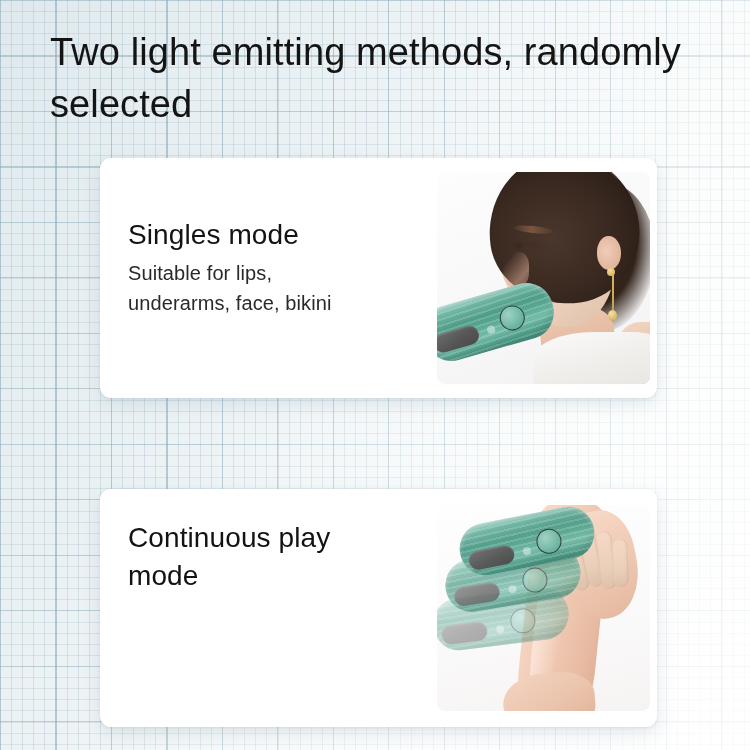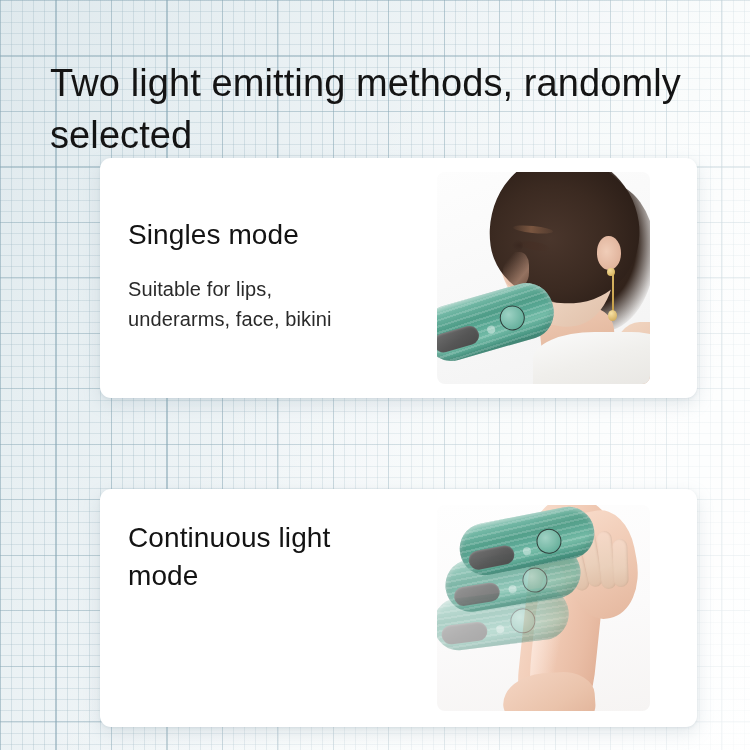--- a/index.html
+++ b/index.html
@@ -27,43 +27,42 @@
   }
   .grid-fade{
     position:absolute;inset:0;pointer-events:none;
     background:linear-gradient(118deg,rgba(255,255,255,0) 38%,rgba(255,255,255,.55) 68%,rgba(255,255,255,.86) 100%);
   }
 
   
   .headline{
     position:absolute;left:50px;top:26px;width:680px;
     font-size:38px;line-height:52px;font-weight:300;color:#141414;
-    letter-spacing:.1px;white-space:pre-line;margin-top:31px;
+    letter-spacing:.1px;white-space:pre-line;
   }
 
   
   .card{
     position:absolute;left:100px;width:557px;
     background:#fff;border-radius:11px;
     box-shadow:0 6px 18px rgba(120,145,158,.20),0 1px 3px rgba(120,145,158,.16);
     overflow:hidden;
-    padding-left:40px;
   }
   #card-1{top:158px;height:240px;}
   #card-2{top:489px;height:238px;}
 
   .card-text{position:absolute;left:28px;top:0;width:300px;}
   .card-title{
     font-size:28px;line-height:38px;font-weight:400;color:#131313;letter-spacing:.1px;
   }
   .card-desc{
     font-size:20px;line-height:30px;font-weight:400;color:#2a2a2a;letter-spacing:.1px;
   }
   #card-1 .card-text{top:58px;}
-  #card-1 .card-desc{margin-top:20px;}
+  #card-1 .card-desc{margin-top:4px;}
   #card-2 .card-text{top:30px;}
   #card-2 .card-desc{margin-top:12px;}
 
   
   .photo{
     position:absolute;left:337px;top:14px;width:213px;height:212px;
     border-radius:8px;overflow:hidden;background:#fdfdfd;
   }
   #card-2 .photo{top:16px;height:206px;}
 
@@ -263,21 +262,21 @@
         <div class="dev-dot"></div>
         <div class="dev-btn"></div>
       </div>
 
     </div>
   </div>
 
   <div class="card" id="card-2">
 
     <div class="card-text">
-      <div class="card-title" style="white-space:pre-line">Continuous light
+      <div class="card-title" style="white-space:pre-line">Continuous play
 mode</div>
     </div>
 
     <div class="photo">
       <div class="ph2-bg"></div>
       <div class="ph2-leg"></div>
       <div class="ph2-shin"></div>
       <div class="ph2-foot"></div>
       <div class="ph2-hand"></div>
       <div class="ph2-finger" style="left:132px;top:28px;transform:rotate(-14deg);"></div>

